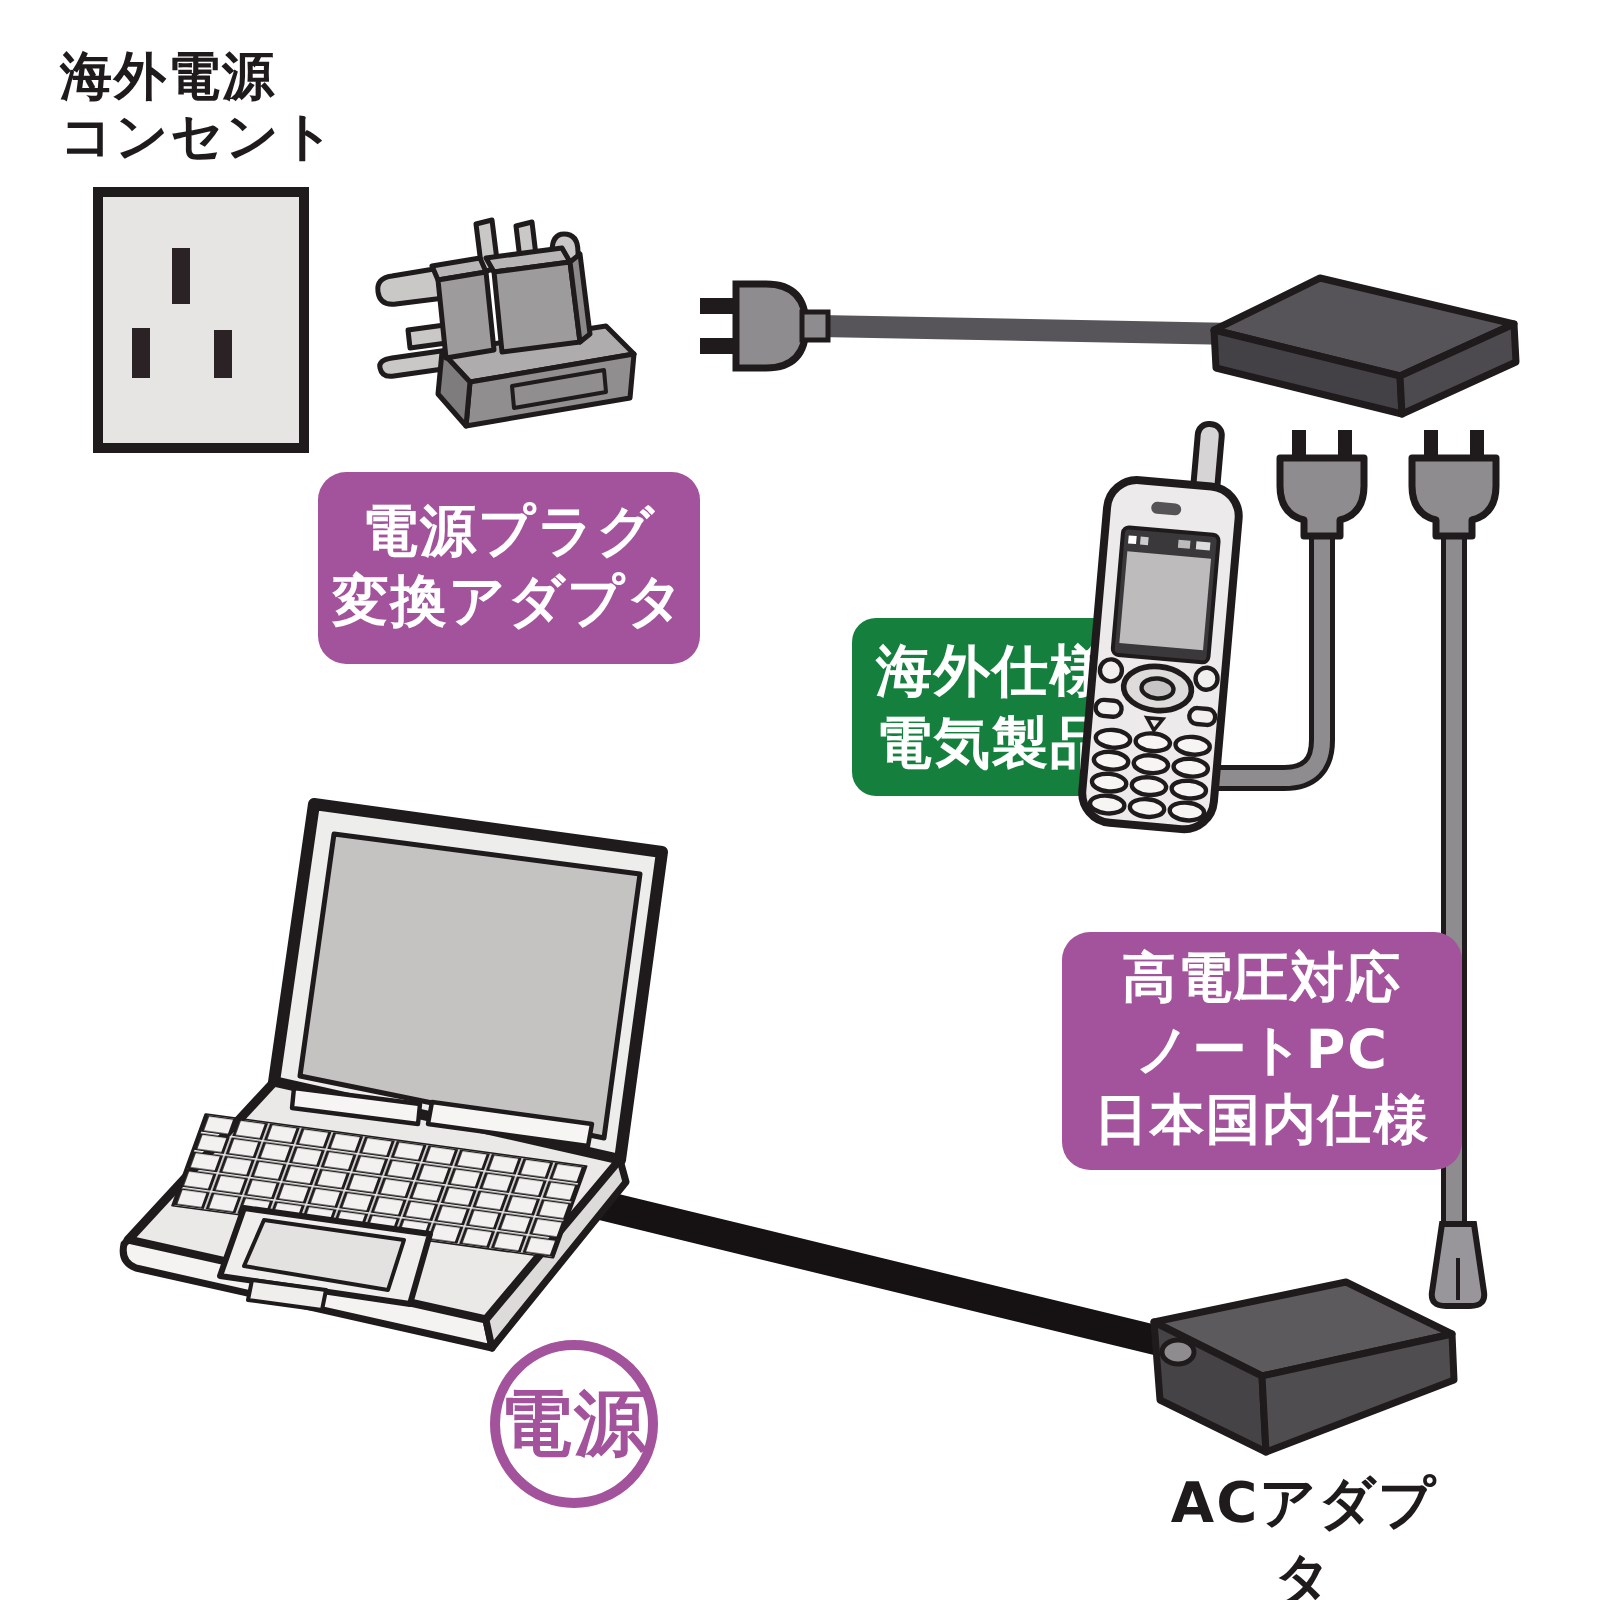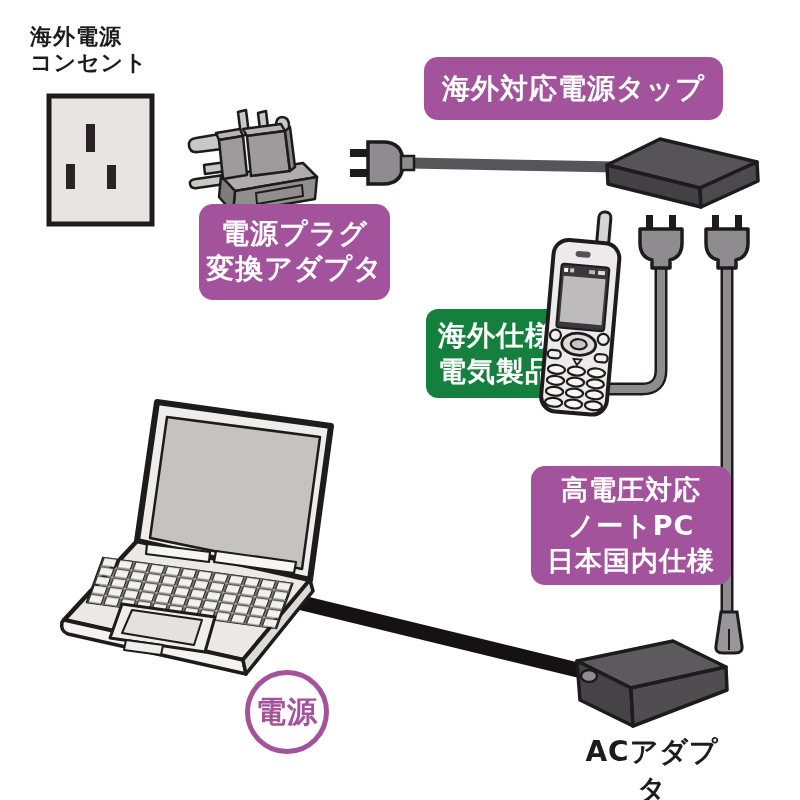--- a/index.html
+++ b/index.html
@@ -5,29 +5,29 @@
   html,body{margin:0;padding:0;background:#ffffff;}
   .stage{position:relative;width:800px;height:800px;overflow:hidden;background:#ffffff;
          font-family:"DejaVu Sans","Liberation Sans",sans-serif;}
   .stage svg{position:absolute;left:0;top:0;width:800px;height:800px;}
   .lbl{position:absolute;display:flex;flex-direction:column;align-items:center;justify-content:center;
        font-weight:bold;color:#ffffff;letter-spacing:1px;text-align:center;box-sizing:border-box;}
   .purple{background:#a2539c;border-radius:14px;}
   .graybg{background:#15803d;border-radius:12px;}
   .line{display:block;}
   #outlet-title{position:absolute;left:30px;top:24px;color:#1f1b1c;font-weight:bold;
-                font-size:22px;line-height:1.16;letter-spacing:1px;}
+                font-size:26px;line-height:1.16;letter-spacing:1px;}
   #tap-label{left:424px;top:57px;width:299px;height:63px;font-size:28px;}
-  #plug-adapter-label{left:159px;top:204px;width:191px;height:96px;font-size:28px;line-height:1.24;margin-left:40px;}
+  #plug-adapter-label{left:159px;top:236px;width:191px;height:96px;font-size:28px;line-height:1.24;}
   #overseas-device-label{left:426px;top:309px;width:147px;height:89px;font-size:28px;line-height:1.26;
                          align-items:flex-start;padding-left:12px;}
   #pc-cable-label{left:531px;top:466px;width:200px;height:119px;font-size:27px;line-height:1.32;}
   #japan-pc-label{left:50px;top:677px;width:200px;height:80px;font-size:27px;line-height:1.28;}
   #power-badge{left:245px;top:670px;width:84px;height:84px;border-radius:50%;background:#ffffff;
-               border:5px solid #a2539c;color:#a2539c;font-size:30px;}
+               border:5px solid #a2539c;color:#a2539c;font-size:36px;}
   #ac-adapter-label{position:absolute;left:572px;top:733px;width:160px;text-align:center;
                     color:#1f1b1c;font-weight:bold;font-size:28px;letter-spacing:1px;}
 </style>
 </head>
 <body>
 
 <div class="stage">
 
   <svg id="base" viewBox="0 0 800 800">
     <defs>
@@ -154,23 +154,20 @@
           <ellipse cx="593" cy="404" rx="8.6" ry="4.4"></ellipse>
       </g>
     </g>
   </svg>
 
   <div id="outlet-title">
     <span class="line">海外電源</span>
     <span class="line">コンセント</span>
   </div>
 
-  <div class="lbl purple" id="tap-label">
-    <span class="line">海外対応電源タップ</span>
-  </div>
 
   <div class="lbl purple" id="plug-adapter-label">
     <span class="line">電源プラグ</span>
     <span class="line">変換アダプタ</span>
   </div>
 
   <div class="lbl purple" id="pc-cable-label">
     <span class="line">高電圧対応</span>
     <span class="line">ノートPC</span>
     <span class="line">日本国内仕様</span>

